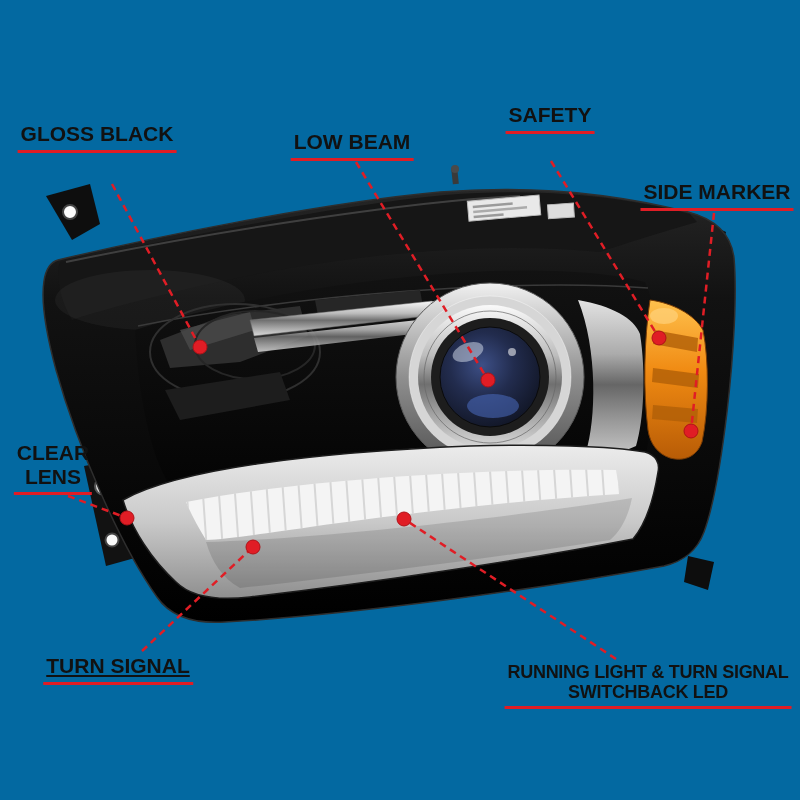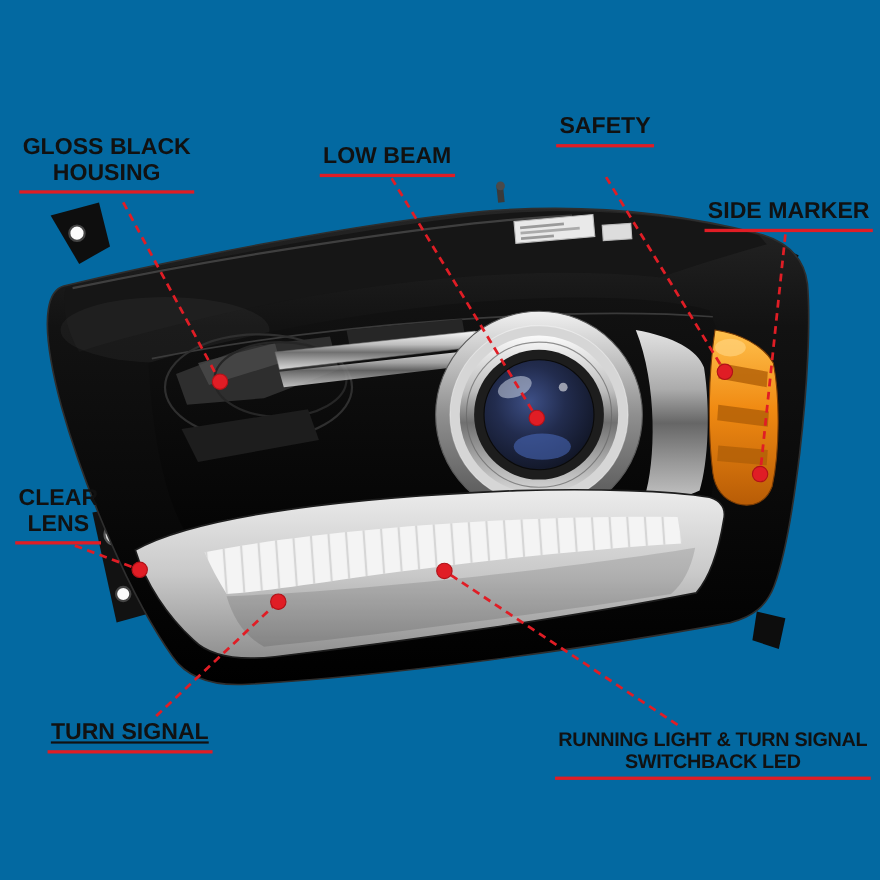--- a/index.html
+++ b/index.html
@@ -220,21 +220,20 @@
       <circle cx="659" cy="338" r="7"></circle>
       <circle cx="691" cy="431" r="7"></circle>
       <circle cx="127" cy="518" r="7"></circle>
       <circle cx="253" cy="547" r="7"></circle>
       <circle cx="404" cy="519" r="7"></circle>
     </g>
   </svg>
 
   <div class="callout" style="left:97px;top:122px;">
     <span class="cl-line">GLOSS BLACK</span>
-    <span class="cl-line">HOUSING</span>
   </div>
 
   <div class="callout" style="left:352px;top:130px;">
     <span class="cl-line">LOW BEAM</span>
   </div>
 
   <div class="callout" style="left:550px;top:103px;">
     <span class="cl-line">SAFETY</span>
   </div>
 

